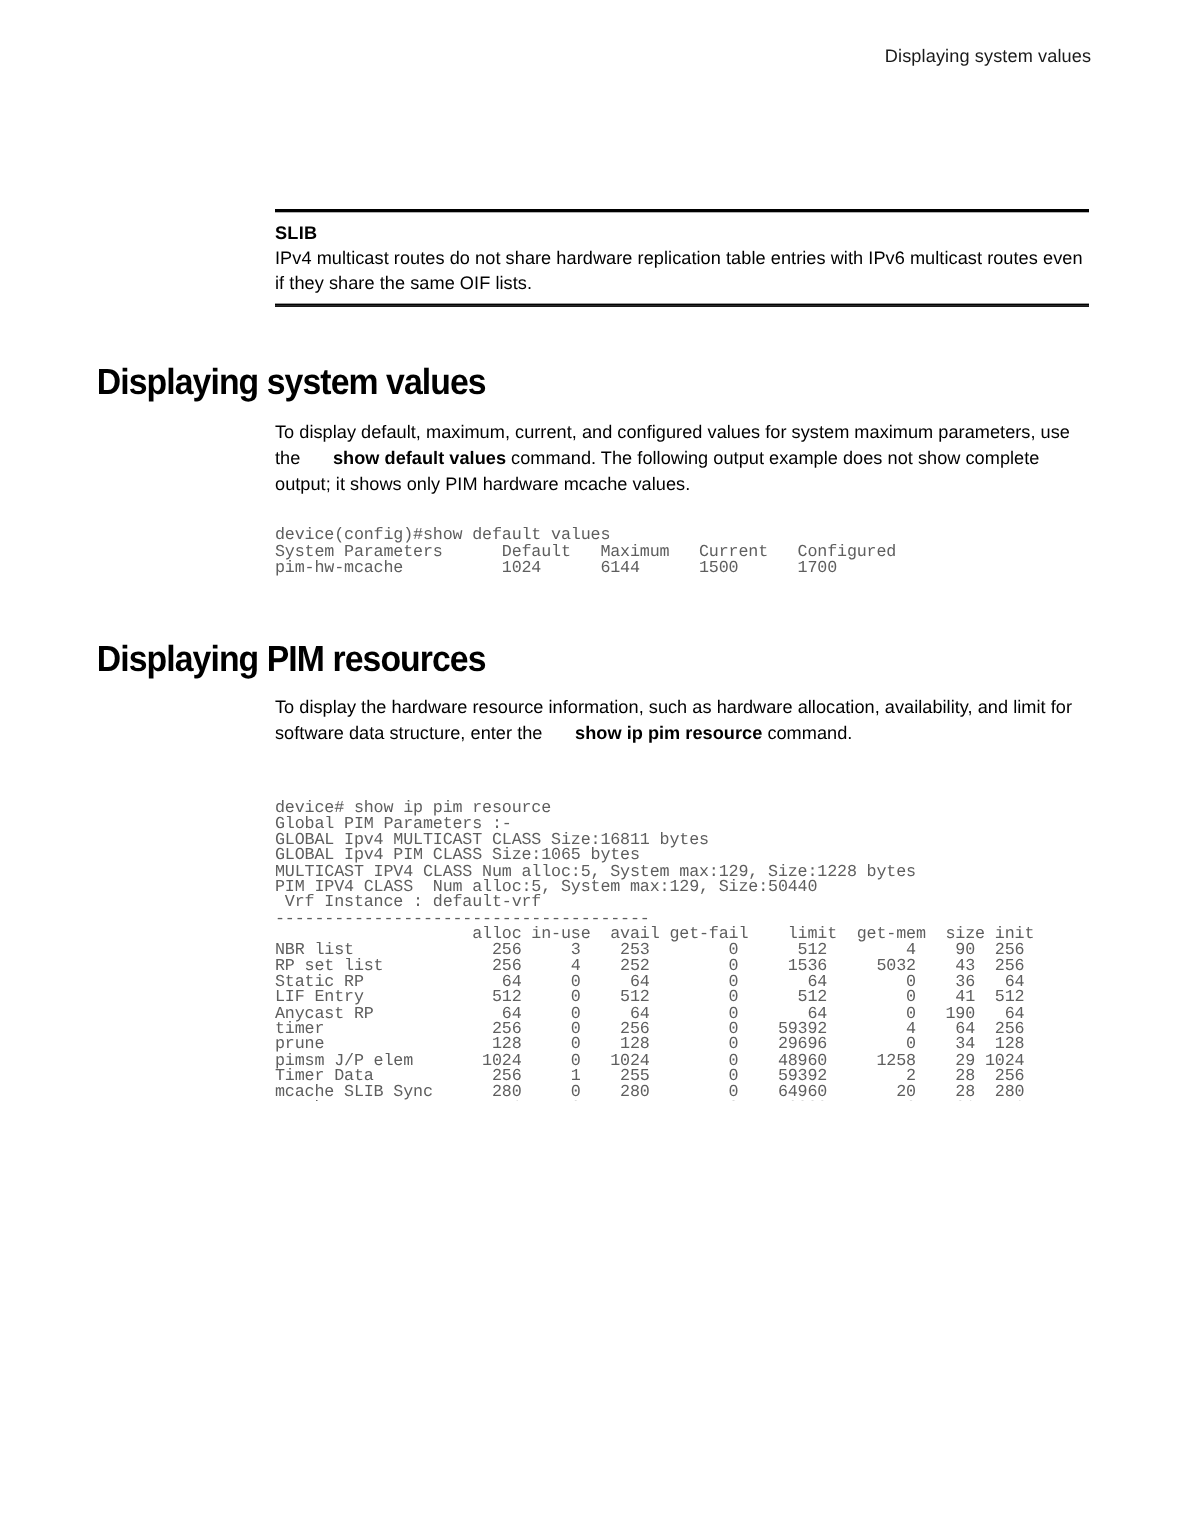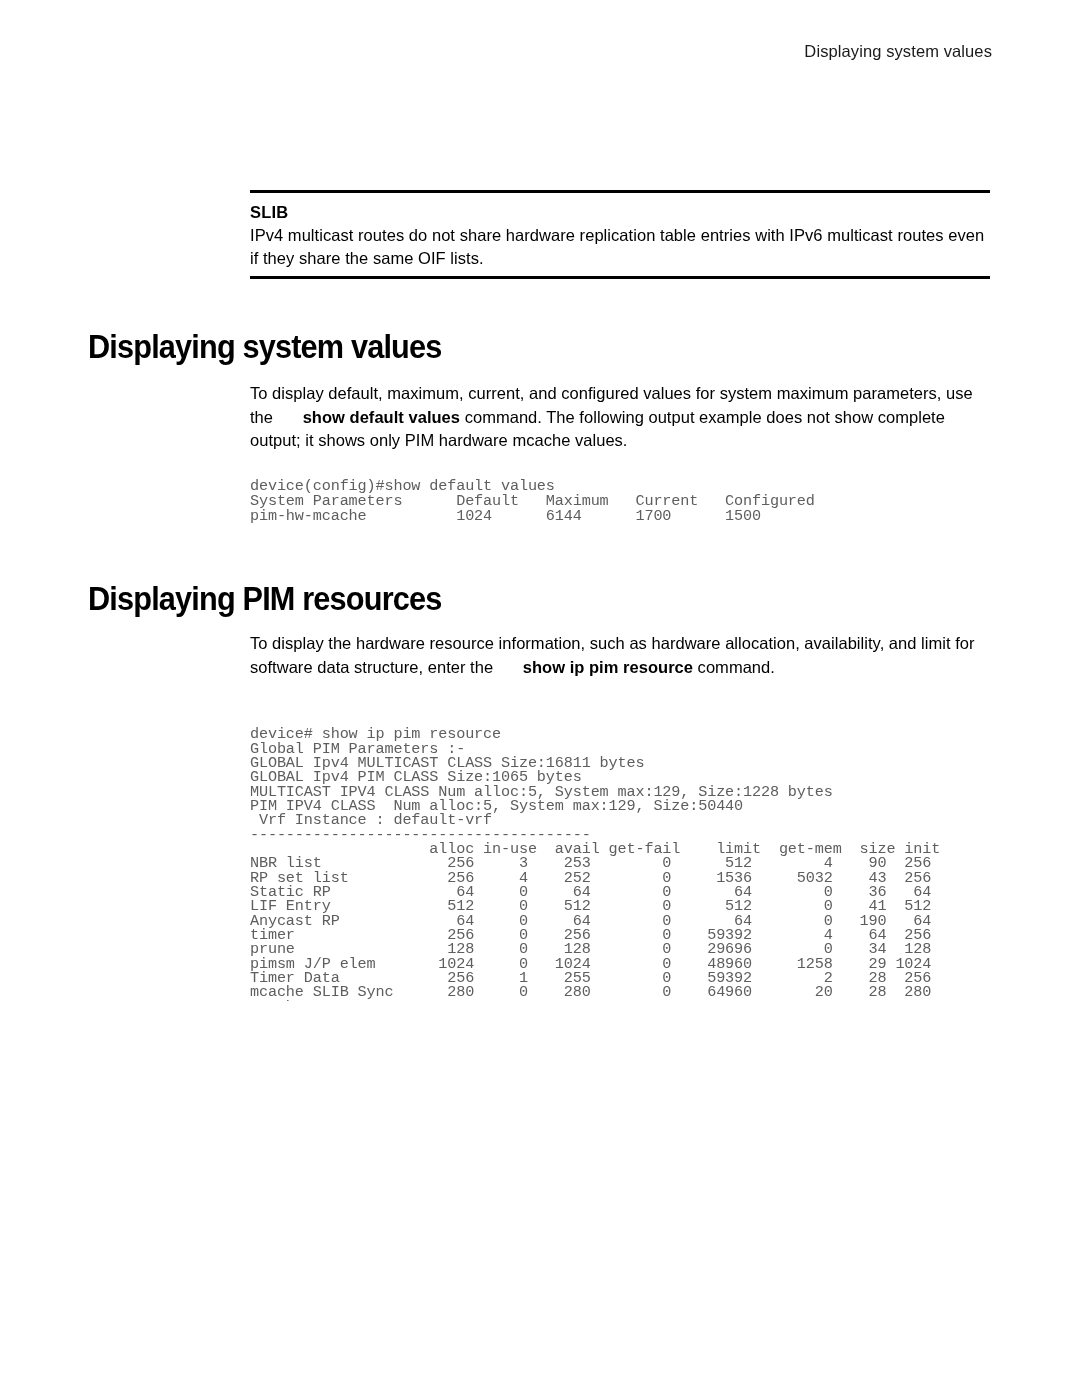--- a/index.html
+++ b/index.html
@@ -119,21 +119,21 @@
     </div>
     <div class="note-rule-bottom"></div>
   </div>
 
   <h1 class="h1 sec1">Displaying system values</h1>
 
   <div class="para p1">To display default, maximum, current, and configured values for system maximum parameters, use the <b>show default values</b> command. The following output example does not show complete output; it shows only PIM hardware mcache values.</div>
 
   <pre class="code c1">device(config)#show default values
 System Parameters      Default   Maximum   Current   Configured
-pim-hw-mcache          1024      6144      1700      1500</pre>
+pim-hw-mcache          1024      6144      1500      1700</pre>
 
   <h1 class="h1 sec2">Displaying PIM resources</h1>
 
   <div class="para p2">To display the hardware resource information, such as hardware allocation, availability, and limit for software data structure, enter the <b>show ip pim resource</b> command.</div>
 
   <pre class="code c2">device# show ip pim resource
 Global PIM Parameters :-
 GLOBAL Ipv4 MULTICAST CLASS Size:16811 bytes
 GLOBAL Ipv4 PIM CLASS Size:1065 bytes
 MULTICAST IPV4 CLASS Num alloc:5, System max:129, Size:1228 bytes

